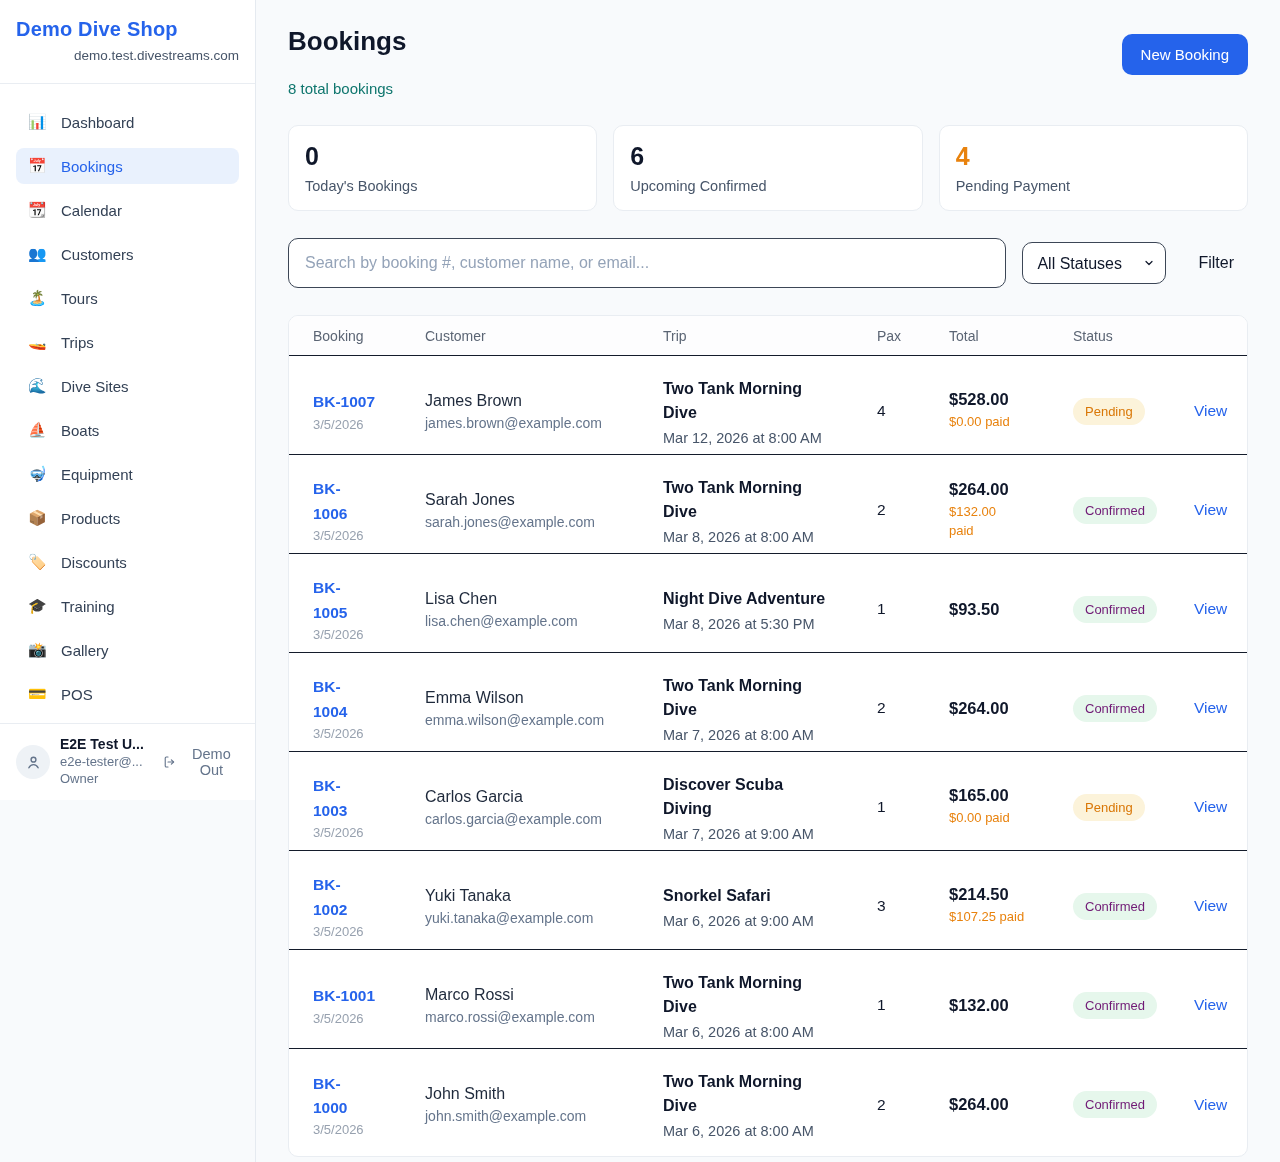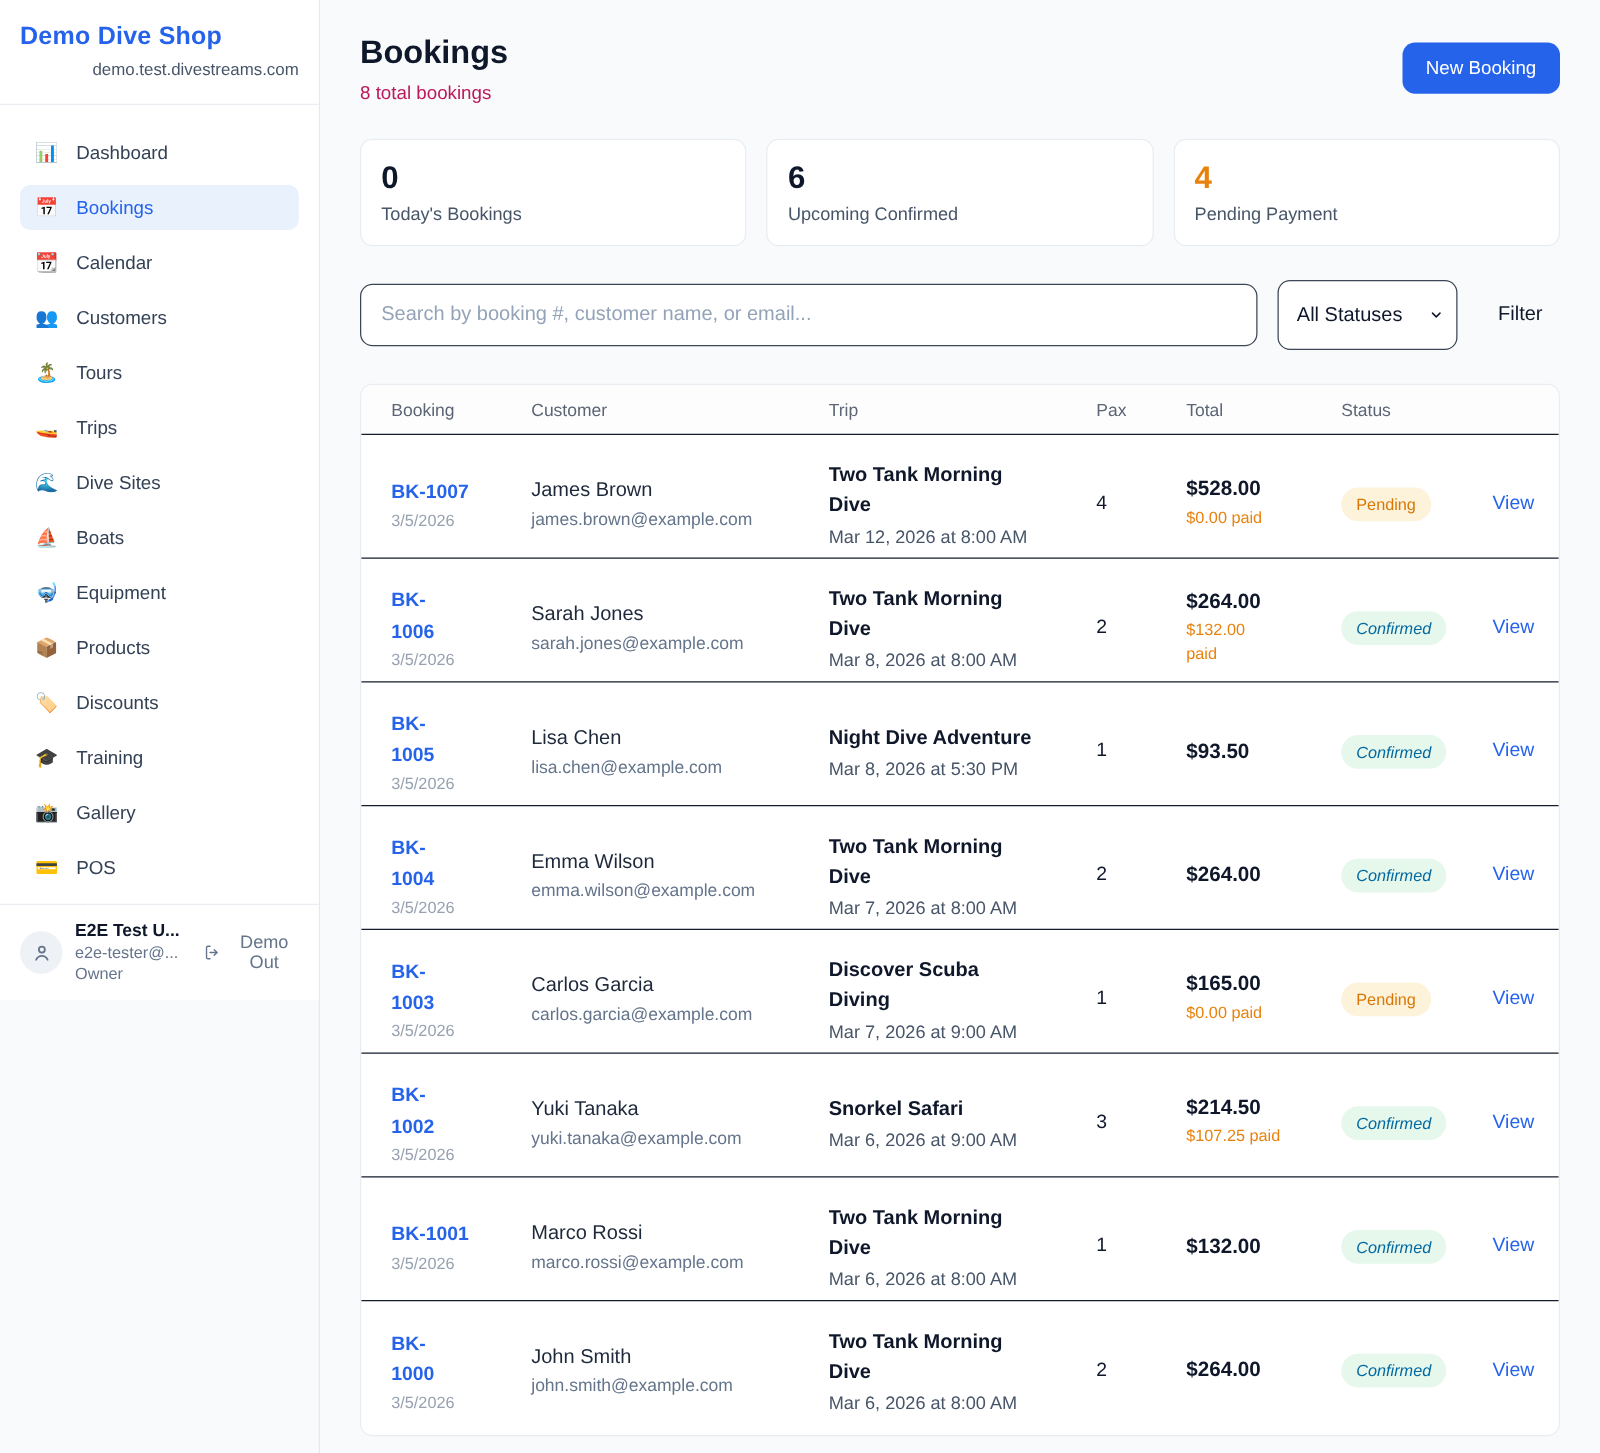--- a/index.html
+++ b/index.html
@@ -30,38 +30,38 @@
   .user-name { font-size:14px; font-weight:700; color:#0f172a; margin-bottom:2px; }
   .user-email, .user-role { font-size:13px; color:#64748b; line-height:1.3; }
   .signout { margin-left:auto; display:flex; align-items:center; gap:7px; color:#64748b;
              font-size:14.5px; background:none; border:none; cursor:pointer;
              font-family:inherit; }
 
   
   .main { flex:1; padding:26px 32px 32px; min-width:0; }
   .page-head { display:flex; justify-content:space-between; align-items:flex-start; margin-bottom:28px; }
   .page-title { font-size:26px; font-weight:800; color:#0f172a; }
-  .page-subtitle { font-size:15px; color:#be185d; margin-top:9px; }
+  .page-subtitle { font-size:15px; color:#0f766e; margin-top:23px; }
   .btn-primary { background:#2563eb; color:#fff; font-size:15px; font-weight:500;
                  padding:12px 19px; border-radius:10px; border:none; margin-top:8px;
                  cursor:pointer; font-family:inherit; }
 
   .stats { display:grid; grid-template-columns:repeat(3,1fr); gap:16px; margin-bottom:27px; }
   .stat-card { background:#fff; border:1px solid #e9edf2; border-radius:10px; padding:16px; }
   .stat-value { font-size:25px; font-weight:800; color:#0f172a; }
   .stat-value[data-accent="orange"] { color:#e8820d; }
   .stat-label { font-size:14.5px; color:#475569; margin-top:7px; }
 
   .controls { display:flex; align-items:center; margin-bottom:27px; }
   .search { flex:1; height:50px; border:1.5px solid #3c4656; border-radius:10px;
             padding:0 16px; font-size:16px; color:#0f172a; background:#fff;
             font-family:inherit; outline:none; }
   .search::placeholder { color:#94a3b8; }
   .select-wrap { position:relative; margin-left:16px; }
-  .status-select { appearance:none; -webkit-appearance:none; height:56px; width:144px;
+  .status-select { appearance:none; -webkit-appearance:none; height:42px; width:144px;
                    border:1.5px solid #3c4656; border-radius:10px; background:#fff;
                    font-size:16px; padding:0 30px 0 14px; color:#0f172a;
                    font-family:inherit; cursor:pointer; }
   .chevron { position:absolute; right:11px; top:50%; transform:translateY(-50%);
              pointer-events:none; display:flex; }
   .filter-btn { background:none; border:none; font-size:16px; color:#0f172a;
                 margin:0 14px 0 32px; cursor:pointer; font-family:inherit; }
 
   
   .table-card { background:#fff; border:1px solid #e9edf2; border-radius:10px;
@@ -79,21 +79,21 @@
   .cust-name { font-size:16px; color:#1e293b; font-weight:500; }
   .cust-email { font-size:14px; color:#64748b; margin-top:5px; }
   .trip-name { font-size:16px; font-weight:600; color:#0f172a; white-space:pre-line; line-height:1.5; }
   .trip-when { font-size:14.5px; color:#475569; margin-top:5px; }
   .pax { font-size:15.5px; color:#0f172a; }
   .total-amt { font-size:16.5px; font-weight:700; color:#0f172a; }
   .total-paid { font-size:13px; color:#e8820d; margin-top:4px; white-space:pre-line; line-height:1.45; }
   .total-paid:empty { display:none; }
   .pill { display:inline-block; padding:6px 12px; border-radius:999px; font-size:13px; }
   .pill[data-variant="Pending"]   { background:#fcf3da; color:#d97706; }
-  .pill[data-variant="Confirmed"] { background:#e6f7ec; color:#0369a1;font-style:italic; }
+  .pill[data-variant="Confirmed"] { background:#e6f7ec; color:#701a75; }
   .view-link { color:#2563eb; font-size:15.5px; font-weight:500; text-decoration:none;
                cursor:pointer; white-space:nowrap; }
 </style>
 </head>
 <body>
 
 <aside class="sidebar">
   <div class="sidebar-inner">
     <div class="sidebar-header">
       <div class="app-name">Demo Dive Shop</div>

